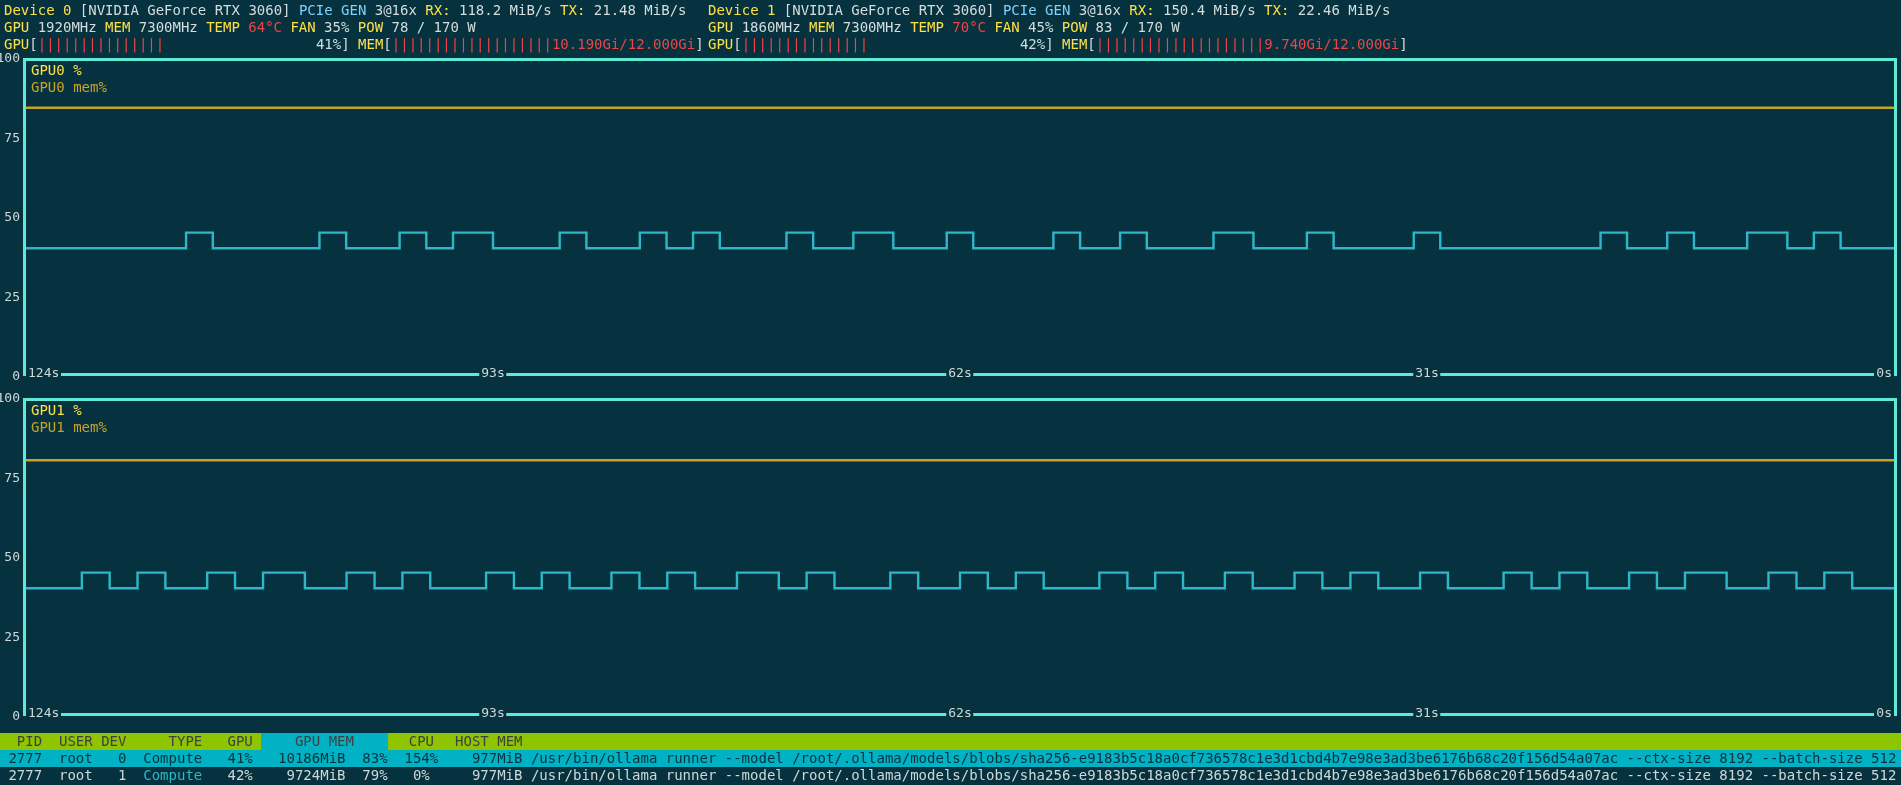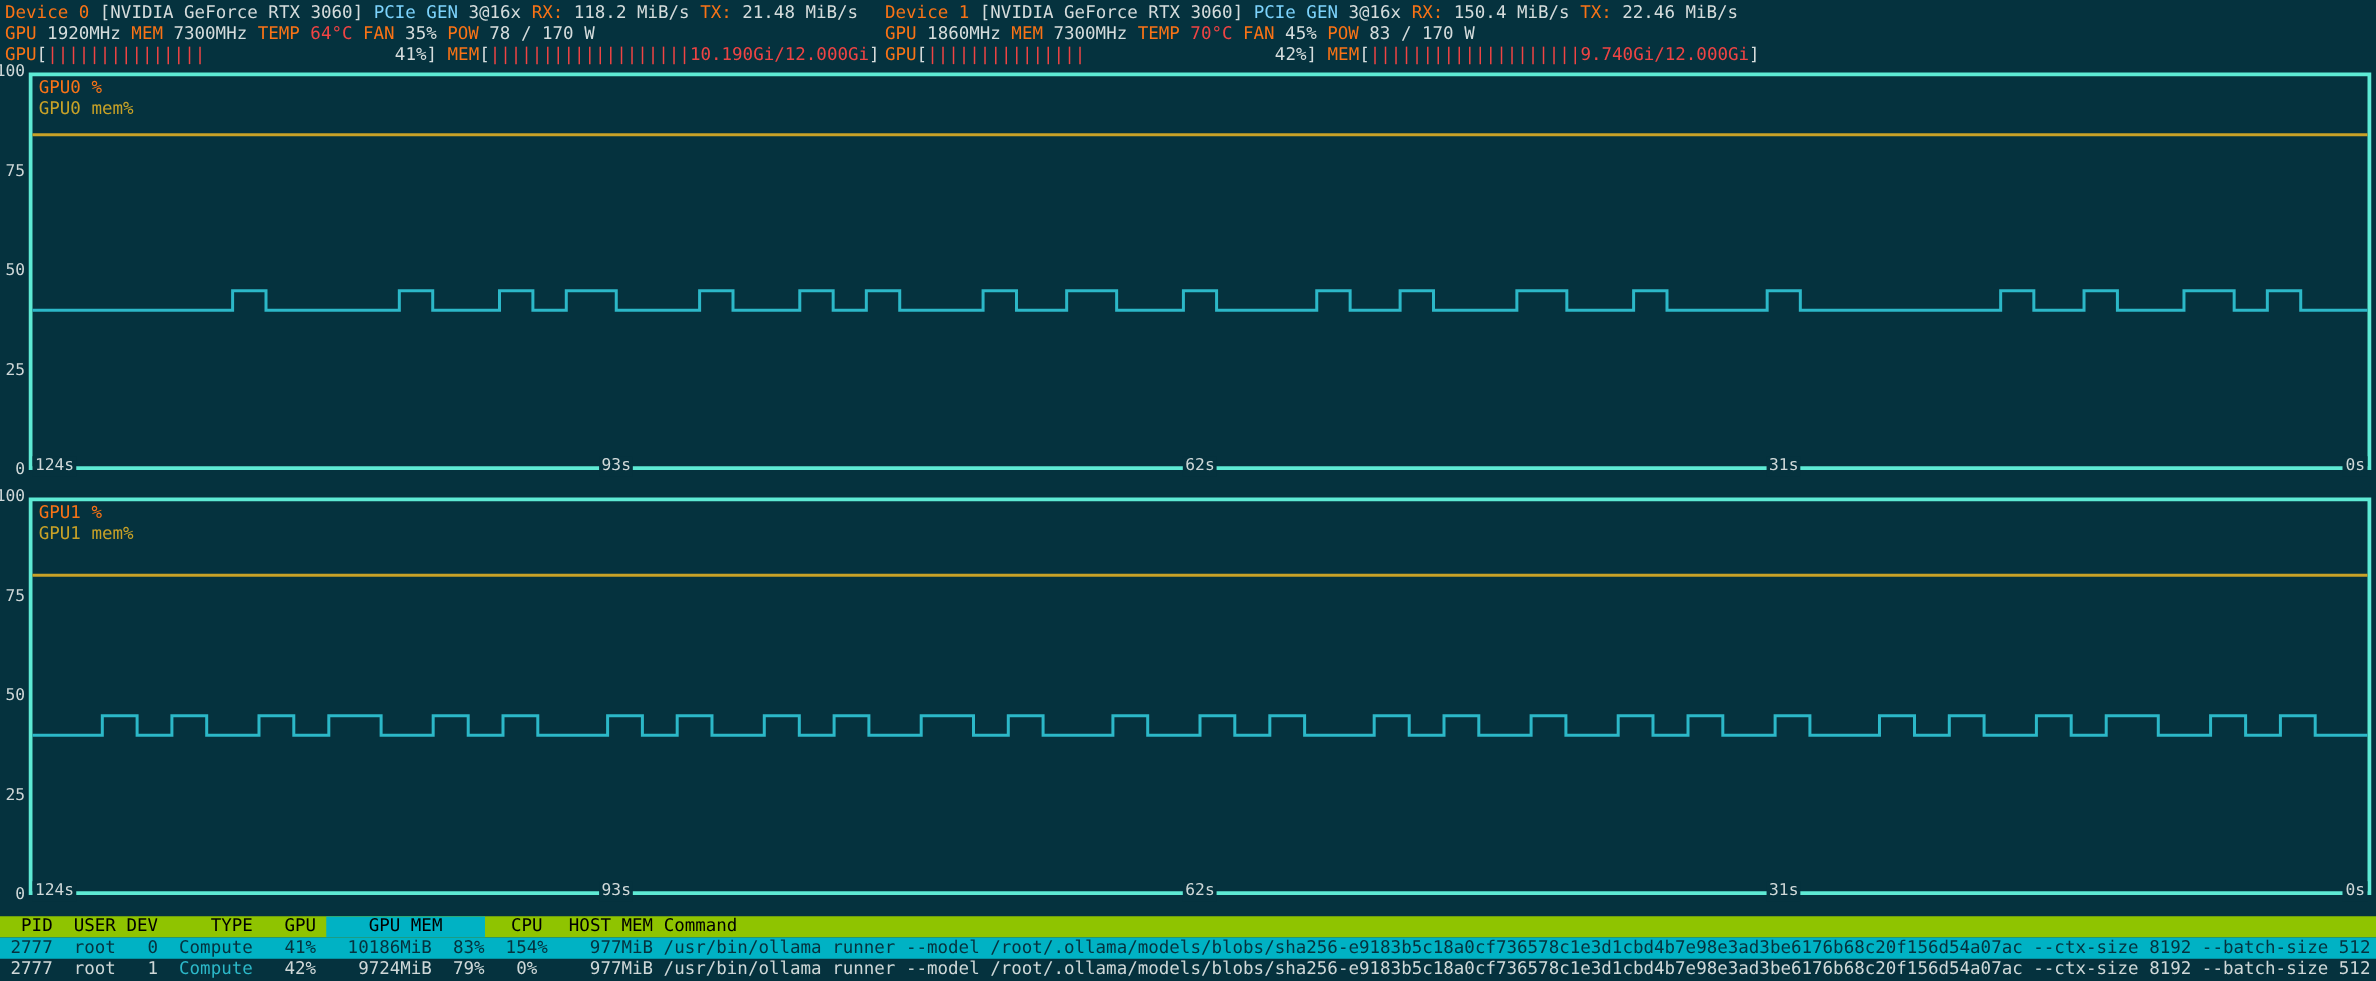--- a/index.html
+++ b/index.html
@@ -1,19 +1,19 @@
 <!DOCTYPE html>
 <html><head>
 <meta charset="utf-8">
 <style>
   html,body{margin:0;padding:0;background:#021a21;}
   *,*:before,*:after{box-sizing:border-box;}
   .screen{position:relative;width:1901px;height:785px;background:#05323e;overflow:hidden;
     font-family:"DejaVu Sans Mono","Liberation Mono",monospace;font-size:14px;color:#d5dcdc;}
-  .cy{color:#f97316}
+  .cy{color:#fde047}
   .wh{color:#d5dcdc}
   .gn{color:#ef4444}
   .mg{color:#7dd3fc}
   .yl{color:#c9a227}
   .hdr{position:absolute;top:2px;left:4px;right:0;height:52px;}
   .devcol{position:absolute;top:0;width:736px;}
   .devcol.d0{left:0}
   .devcol.d1{left:704px}
   .line{display:flex;gap:8.4px;height:17px;line-height:17px;white-space:pre;}
   .barline{display:block;height:17px;line-height:17px;white-space:pre;}
@@ -23,21 +23,21 @@
   .ylab{position:absolute;left:0;top:2px;bottom:14px;width:20px;text-decoration:underline;}
   .ylab span{position:absolute;right:2px;transform:translateY(-50%);font-size:13px;color:#cfd8d8;line-height:14px;}
   .plot{position:absolute;left:21px;right:2px;top:2px;bottom:14px;border:3px solid #5eead4;}
   .plot svg{position:absolute;left:0;top:0;width:100%;height:100%;display:block;}
   .legend{position:absolute;left:5px;top:1px;z-index:2;}
   .legend div{height:17px;line-height:17px;}
   .xlab{position:absolute;left:0;right:0;bottom:-8px;height:16px;z-index:2;}
   .xlab span{position:absolute;top:0;background:#05323e;padding:0 2px;font-size:13px;color:#cfd8d8;line-height:16px;}
   .ptable{position:absolute;left:0;right:0;top:733px;height:52px;}
   .trow{display:flex;height:17px;line-height:17px;overflow:hidden;align-items:stretch;}
-  .th{background:#8fc400;color:#000000;}
+  .th{background:#8fc400;color:#404040;}
   .rowsel{background:#00b2c4;color:#05323e;}
   .rownorm{color:#cfd8d8;}
   .rownorm .c-type{color:#2cb8c8;}
   .tc{display:block;flex:none;overflow:hidden;white-space:pre;}
   .c-pid{width:5ch;text-align:right;}
   .c-user{width:5ch;margin-left:1ch;text-align:right;}
   .c-dev{width:3ch;margin-left:1ch;text-align:right;}
   .c-type{width:8ch;margin-left:1ch;text-align:right;}
   .c-gpu{width:5ch;margin-left:1ch;text-align:right;}
   .c-gmem{width:10ch;margin-left:1ch;text-align:right;}
@@ -125,21 +125,20 @@
   <div class="ptable">
     <div class="trow th">
       <span class="tc c-pid">PID</span>
       <span class="tc c-user">USER</span>
       <span class="tc c-dev">DEV</span>
       <span class="tc c-type">TYPE</span>
       <span class="tc c-gpu">GPU</span>
       <span class="tc c-gmemh">GPU MEM</span>
       <span class="tc c-cpu">CPU</span>
       <span class="tc c-hmem">HOST MEM</span>
-      <span class="tc c-cmd">Command</span>
     </div>
     <div class="trow rowsel">
       <span class="tc c-pid">2777</span>
       <span class="tc c-user">root</span>
       <span class="tc c-dev">0</span>
       <span class="tc c-type">Compute</span>
       <span class="tc c-gpu">41%</span>
       <span class="tc c-gmem">10186MiB</span>
       <span class="tc c-gmp">83%</span>
       <span class="tc c-cpu">154%</span>

